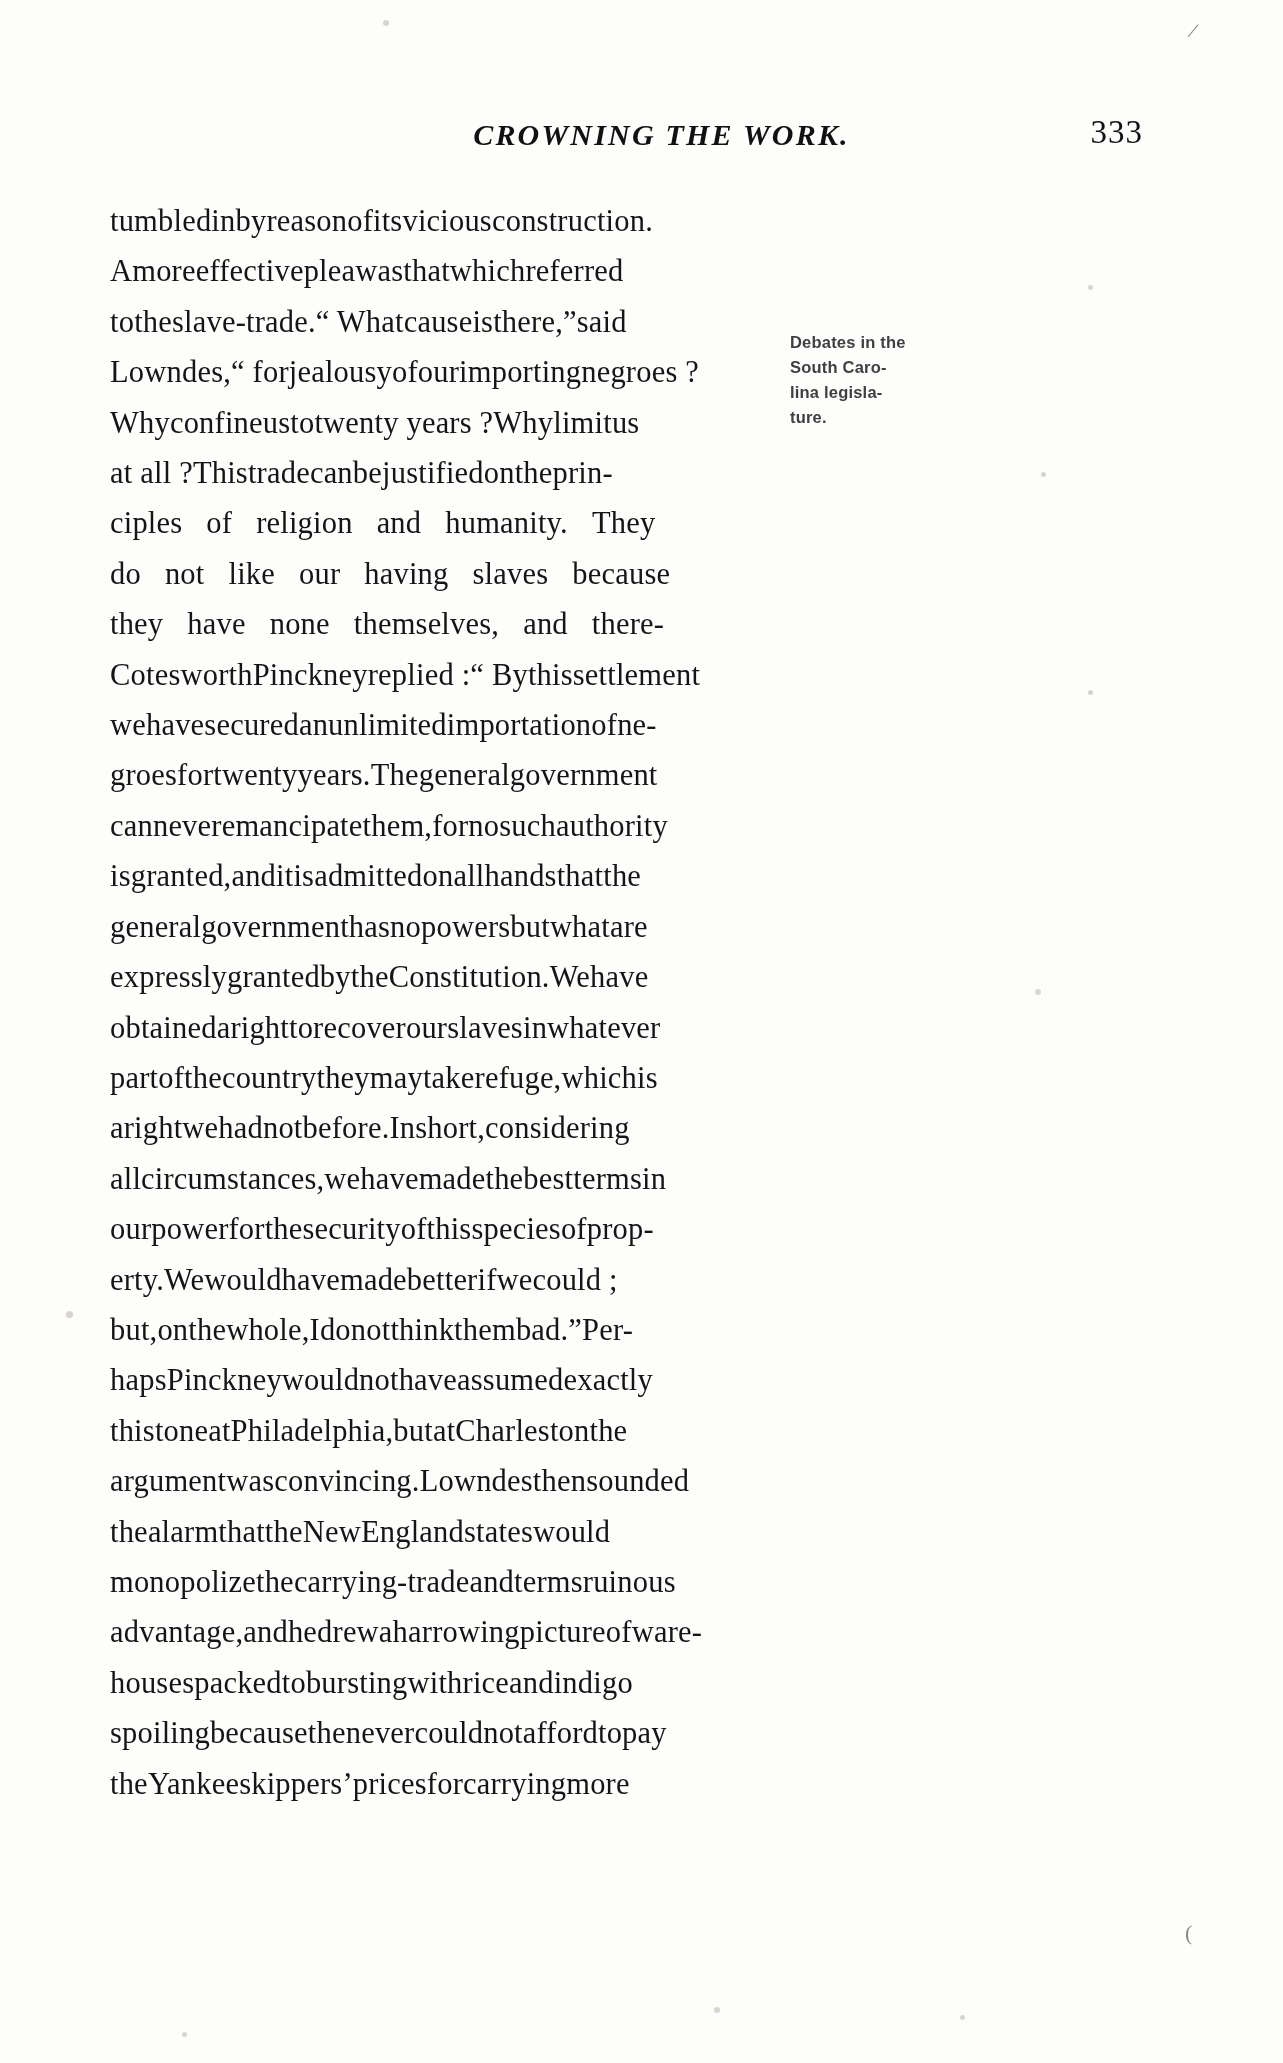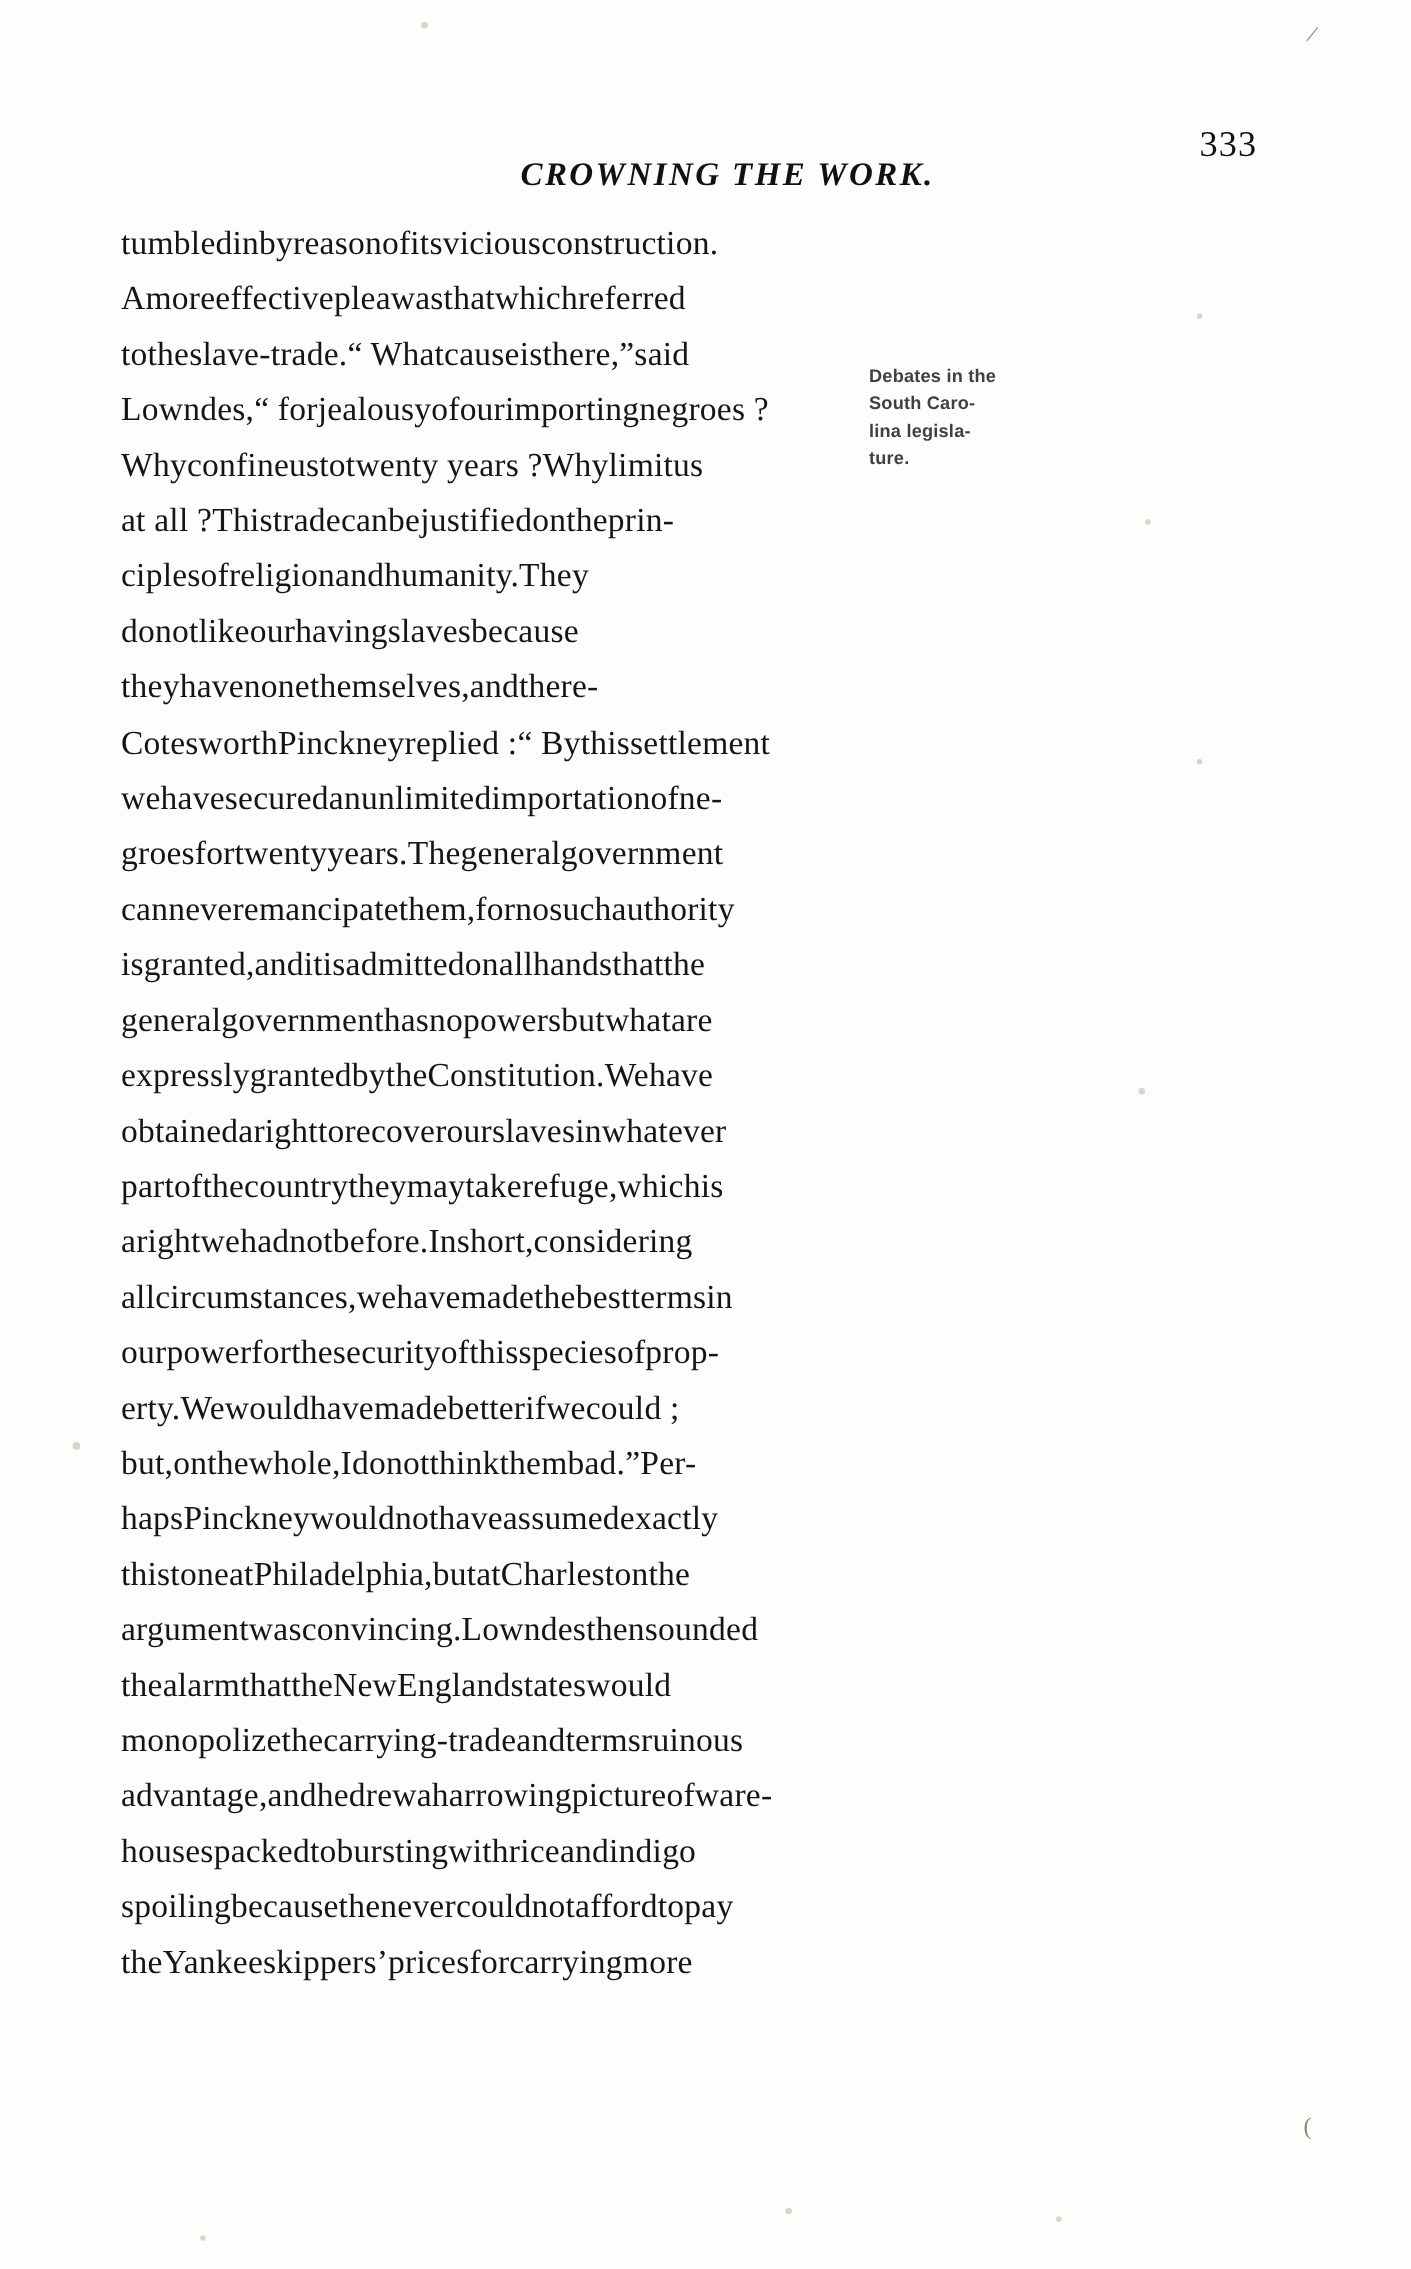--- a/index.html
+++ b/index.html
@@ -38,21 +38,20 @@
     position: absolute;
     left: 0;
     right: 0;
     text-align: center;
     font-style: italic;
     font-weight: bold;
     letter-spacing: 2.2px;
     font-size: 30px;
     color: #111;
     padding-left: 40px;
-    margin-top: 24px;
   }
   .folio {
     position: absolute;
     right: 140px;
     top: -4px;
     font-size: 33px;
     font-weight: normal;
     letter-spacing: 1px;
     color: #111;
   }
@@ -78,20 +77,21 @@
   
   .line.j {
     display: flex;
   }
   .line.j > span { white-space: pre; }
   .line.short { display: block; }
 
   
   .wrap-line {
     width: 660px;
+    gap: 24px;
   }
   .sidenote {
     position: absolute;
     left: 790px;
     top: 330px;
     width: 160px;
     font-size: 16.5px;
     line-height: 25px;
     font-weight: bold;
     font-family: "Liberation Sans", sans-serif;

